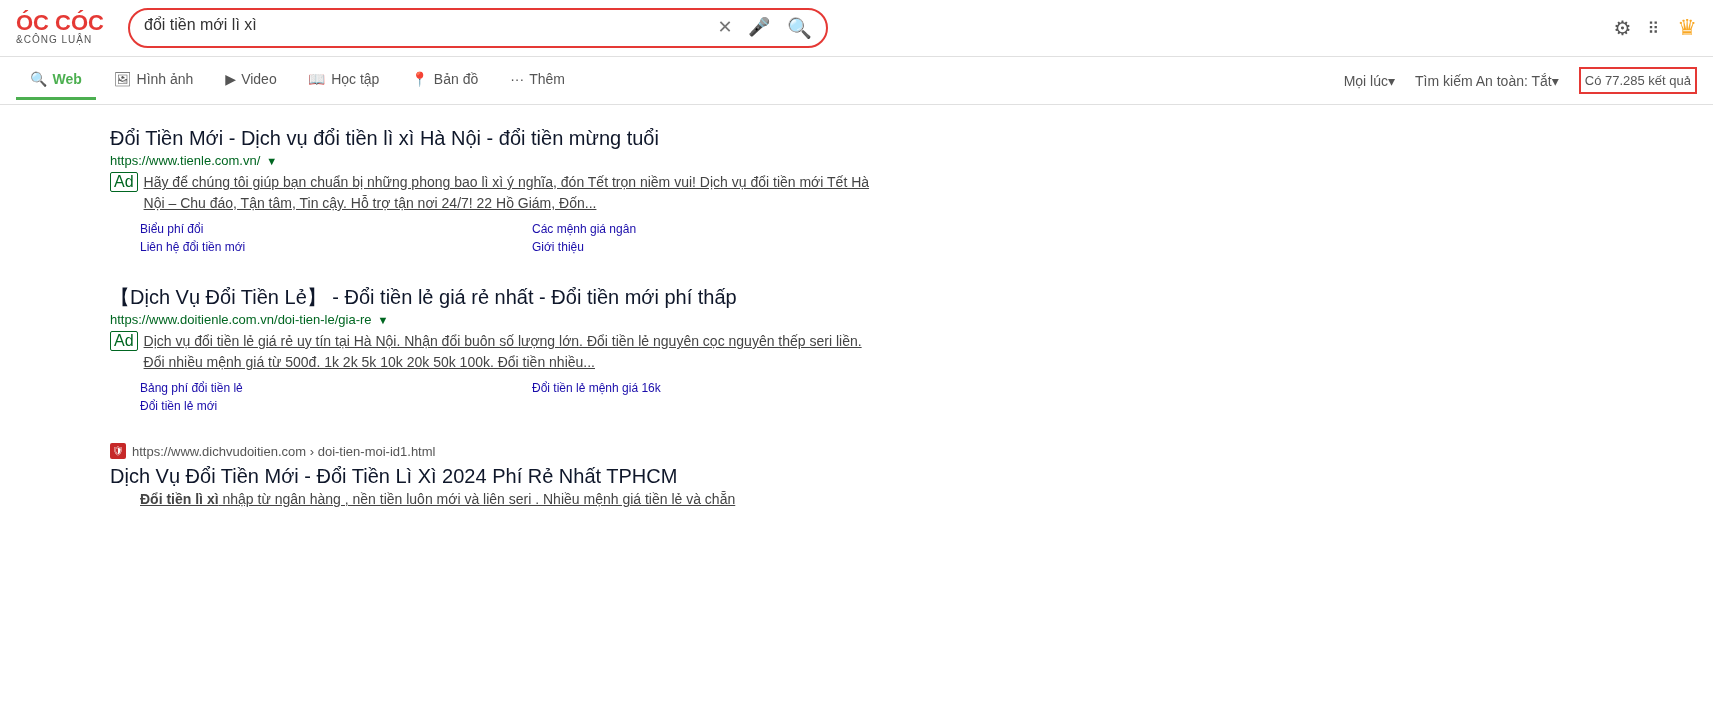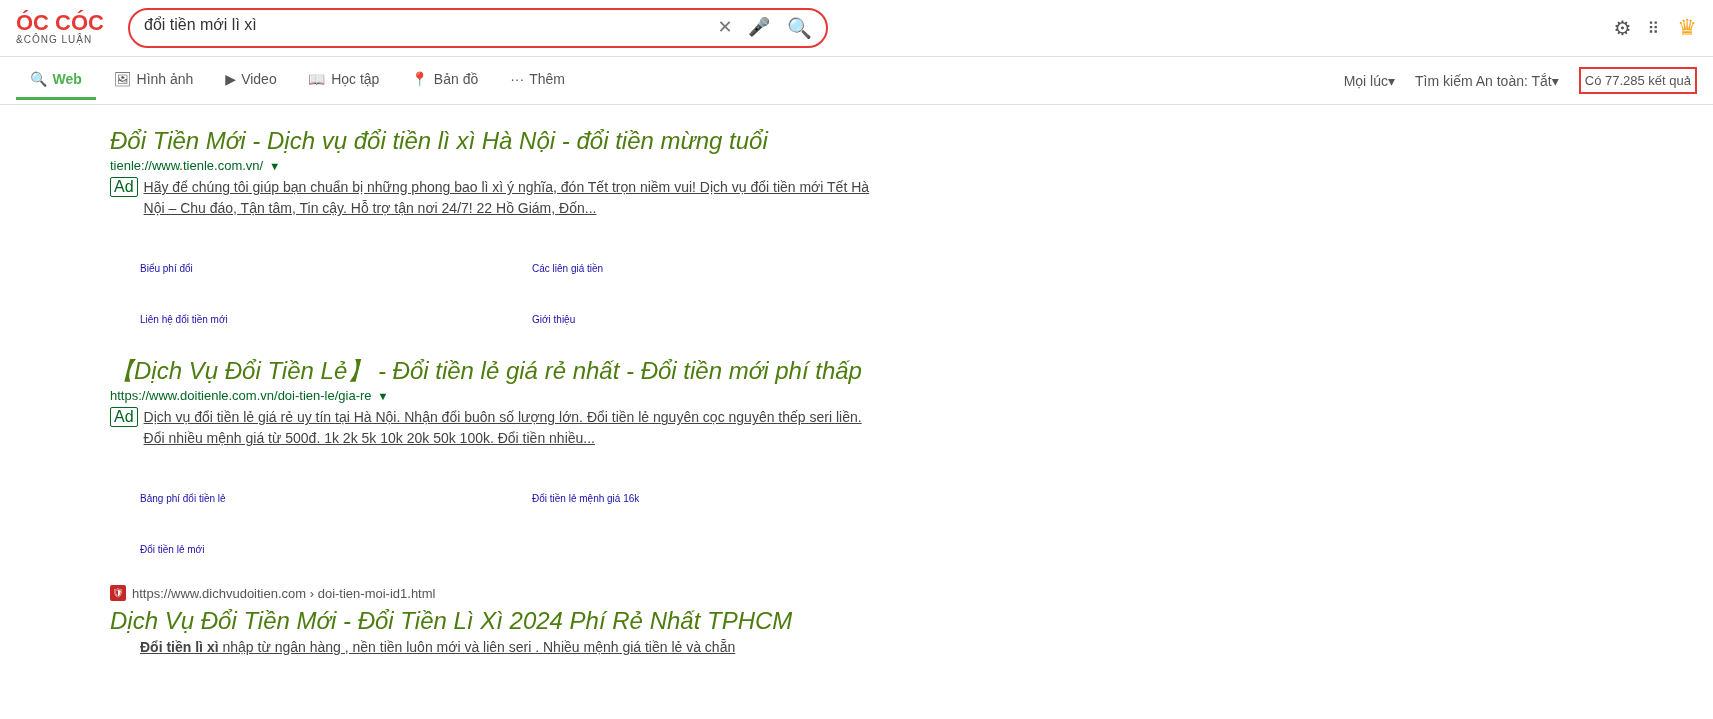--- a/index.html
+++ b/index.html
@@ -127,26 +127,25 @@
     .main-content {
       padding: 20px 16px 20px 110px;
       max-width: 900px;
     }
 
     
     .result-item {
       margin-bottom: 30px;
     }
     .result-title {
-      font-size: 24px;
-      color: #4d7c0f;
+      font-size: 20px;
+      color: #0f172a;
       text-decoration: none;
       cursor: pointer;
       line-height: 1.3;
-      font-style: italic;
     }
     .result-url-line {
       display: flex;
       align-items: center;
       gap: 6px;
       margin-top: 2px;
       margin-bottom: 4px;
     }
     .result-url {
       color: #006621;
@@ -172,24 +171,23 @@
     }
     .result-sitelinks {
       display: grid;
       grid-template-columns: 1fr 1fr;
       gap: 4px 40px;
       margin-top: 8px;
       padding-left: 30px;
     }
     .sitelink {
       color: #1a0dab;
-      font-size: 10px;
+      font-size: 12px;
       cursor: pointer;
       text-decoration: none;
-      margin-top: 36px;
     }
 
     .organic-url-line {
       display: flex;
       align-items: center;
       gap: 6px;
       margin-bottom: 4px;
     }
     .organic-favicon {
       width: 16px;
@@ -273,30 +271,30 @@
     </div>
     <div class="result-count-box">Có 77.285 kết quả</div>
   </div>
 </div>
 
 <div class="main-content">
 
   <div class="result-item">
     <a class="result-title" href="#">Đổi Tiền Mới - Dịch vụ đổi tiền lì xì Hà Nội - đổi tiền mừng tuổi</a>
     <div class="result-url-line">
-      <span class="result-url">tienle://www.tienle.com.vn/</span>
+      <span class="result-url">https://www.tienle.com.vn/</span>
       <span class="result-url-arrow">▼</span>
     </div>
     <div style="display:flex; align-items:flex-start; gap:6px; padding-left:0">
       <span class="ad-badge">Ad</span>
       <span class="result-desc" style="padding-left:0">Hãy để chúng tôi giúp bạn chuẩn bị những phong bao lì xì ý nghĩa, đón Tết trọn niềm vui! Dịch vụ đổi tiền mới Tết Hà Nội – Chu đáo, Tận tâm, Tin cậy. Hỗ trợ tận nơi 24/7! 22 Hồ Giám, Đốn...</span>
     </div>
     <div class="result-sitelinks">
       <a class="sitelink" href="#">Biểu phí đổi</a>
-      <a class="sitelink" href="#">Các liên giá tiền</a>
+      <a class="sitelink" href="#">Các mệnh giá ngân</a>
       <a class="sitelink" href="#">Liên hệ đổi tiền mới</a>
       <a class="sitelink" href="#">Giới thiệu</a>
     </div>
   </div>
 
   <div class="result-item">
     <a class="result-title" href="#">【Dịch Vụ Đổi Tiền Lẻ】 - Đổi tiền lẻ giá rẻ nhất - Đổi tiền mới phí thấp</a>
     <div class="result-url-line">
       <span class="result-url">https://www.doitienle.com.vn/doi-tien-le/gia-re</span>
       <span class="result-url-arrow">▼</span>

